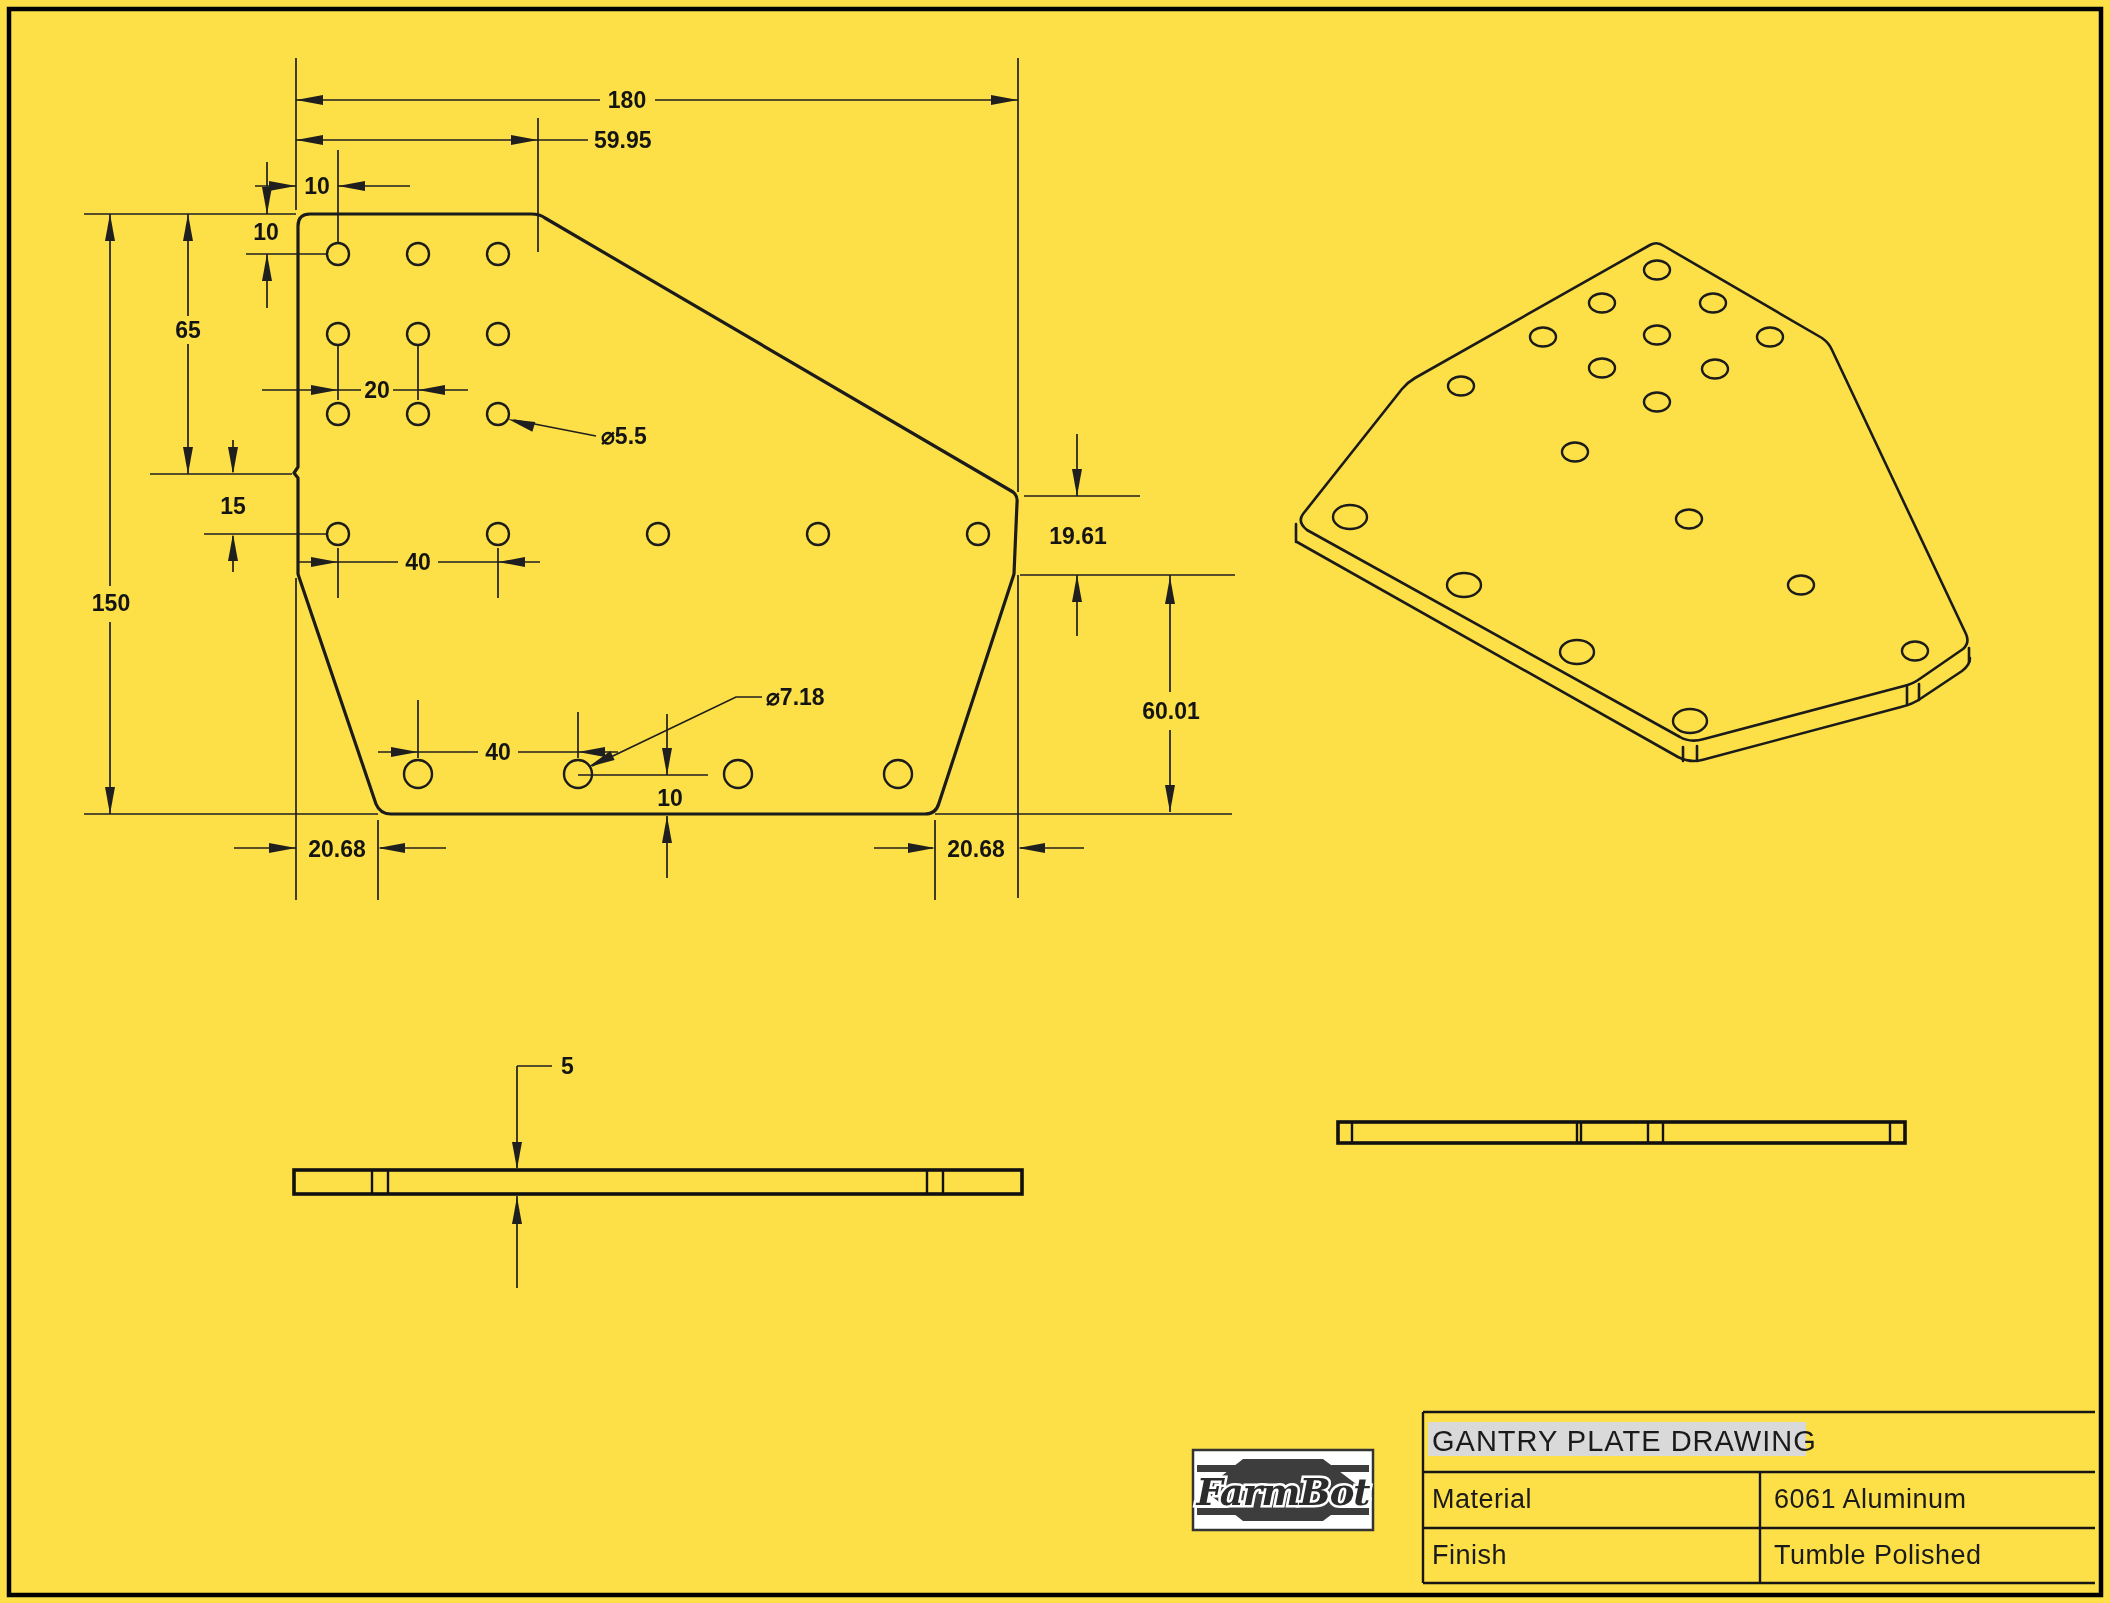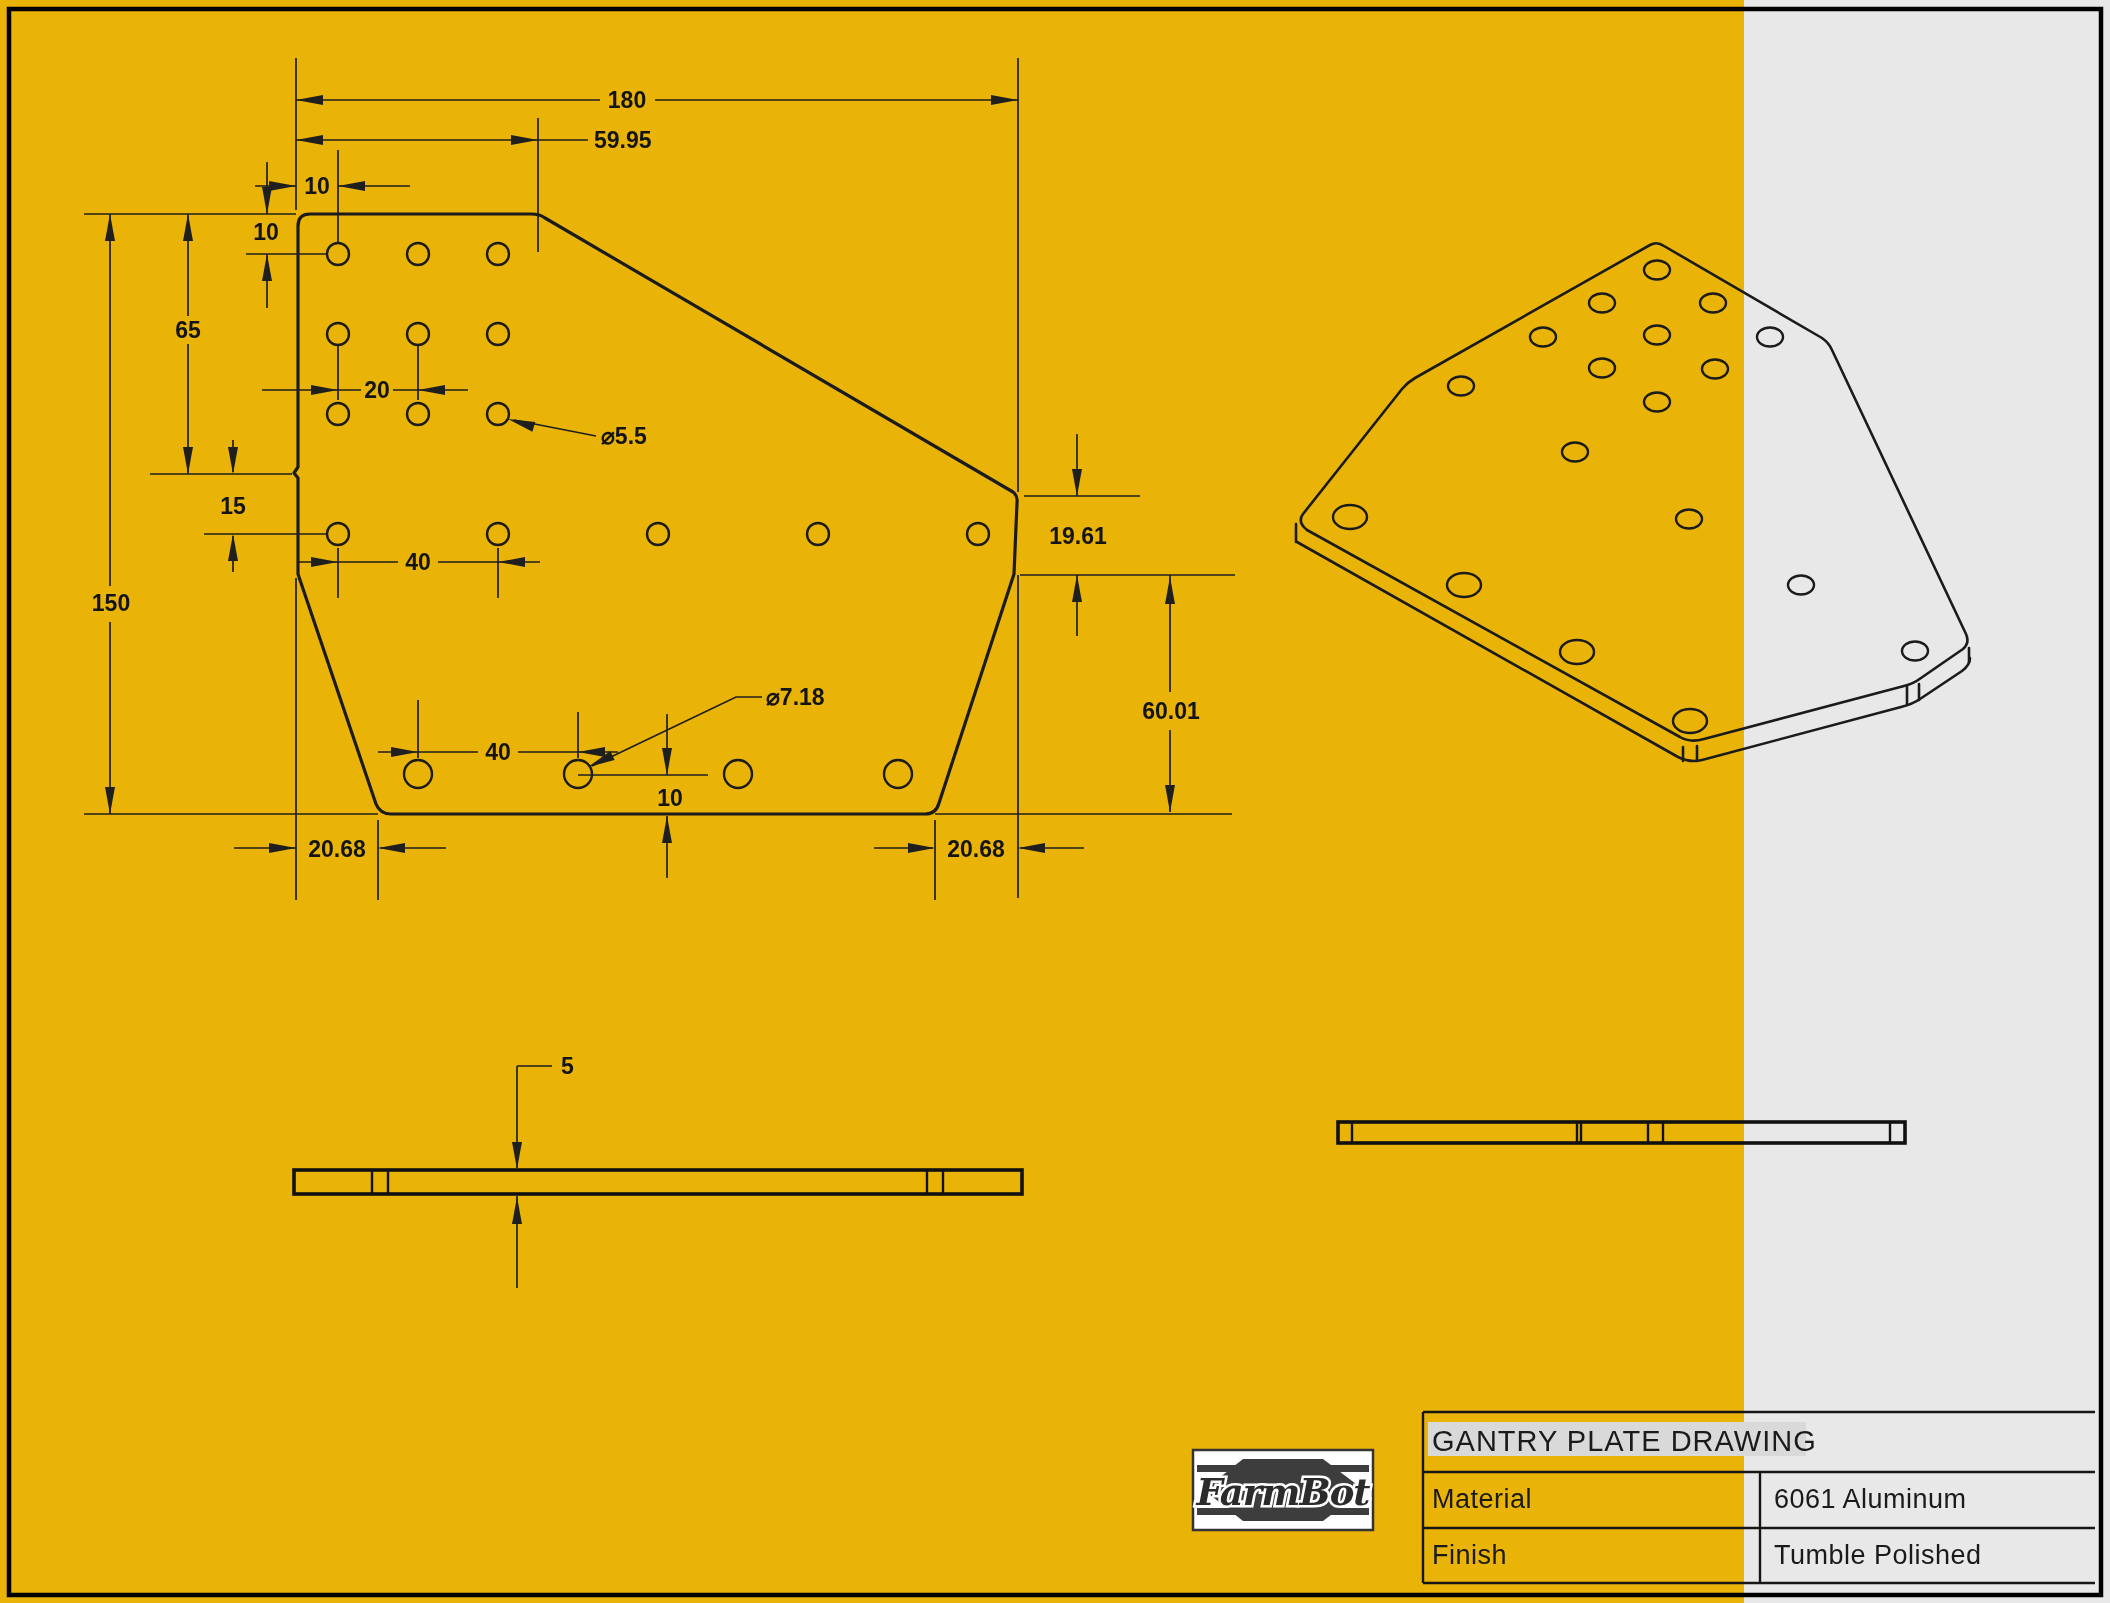--- a/index.html
+++ b/index.html
@@ -1,16 +1,16 @@
 <!DOCTYPE html>
 <html><head>
 <meta charset="utf-8">
 <style>
   html,body{margin:0;padding:0;background:#e8e8e8;}
-  .sheet{position:relative;width:1744px;height:1603px;background:#eab308;font-family:"Liberation Sans",sans-serif;}
+  .sheet{position:relative;width:2110px;height:1603px;background:#fde047;font-family:"Liberation Sans",sans-serif;}
   svg{position:absolute;left:0;top:0;}
   
   .edge{stroke:#1b1b1b;stroke-width:3.2;fill:none;stroke-linejoin:round;stroke-linecap:round;}
   .iso{stroke:#1b1b1b;stroke-width:2.6;fill:none;stroke-linejoin:round;stroke-linecap:round;}
   .hole{stroke:#1b1b1b;stroke-width:2.4;fill:none;}
   .dim{stroke:#1f1f1f;stroke-width:1.7;fill:none;stroke-linecap:butt;}
   .strip{stroke:#111;stroke-width:3.6;fill:none;stroke-linejoin:miter;}
   .stripv{stroke:#111;stroke-width:2.4;fill:none;}
   .tbl{stroke:#161616;stroke-width:2.4;fill:none;}
   .arr{fill:#1f1f1f;stroke:none;}

